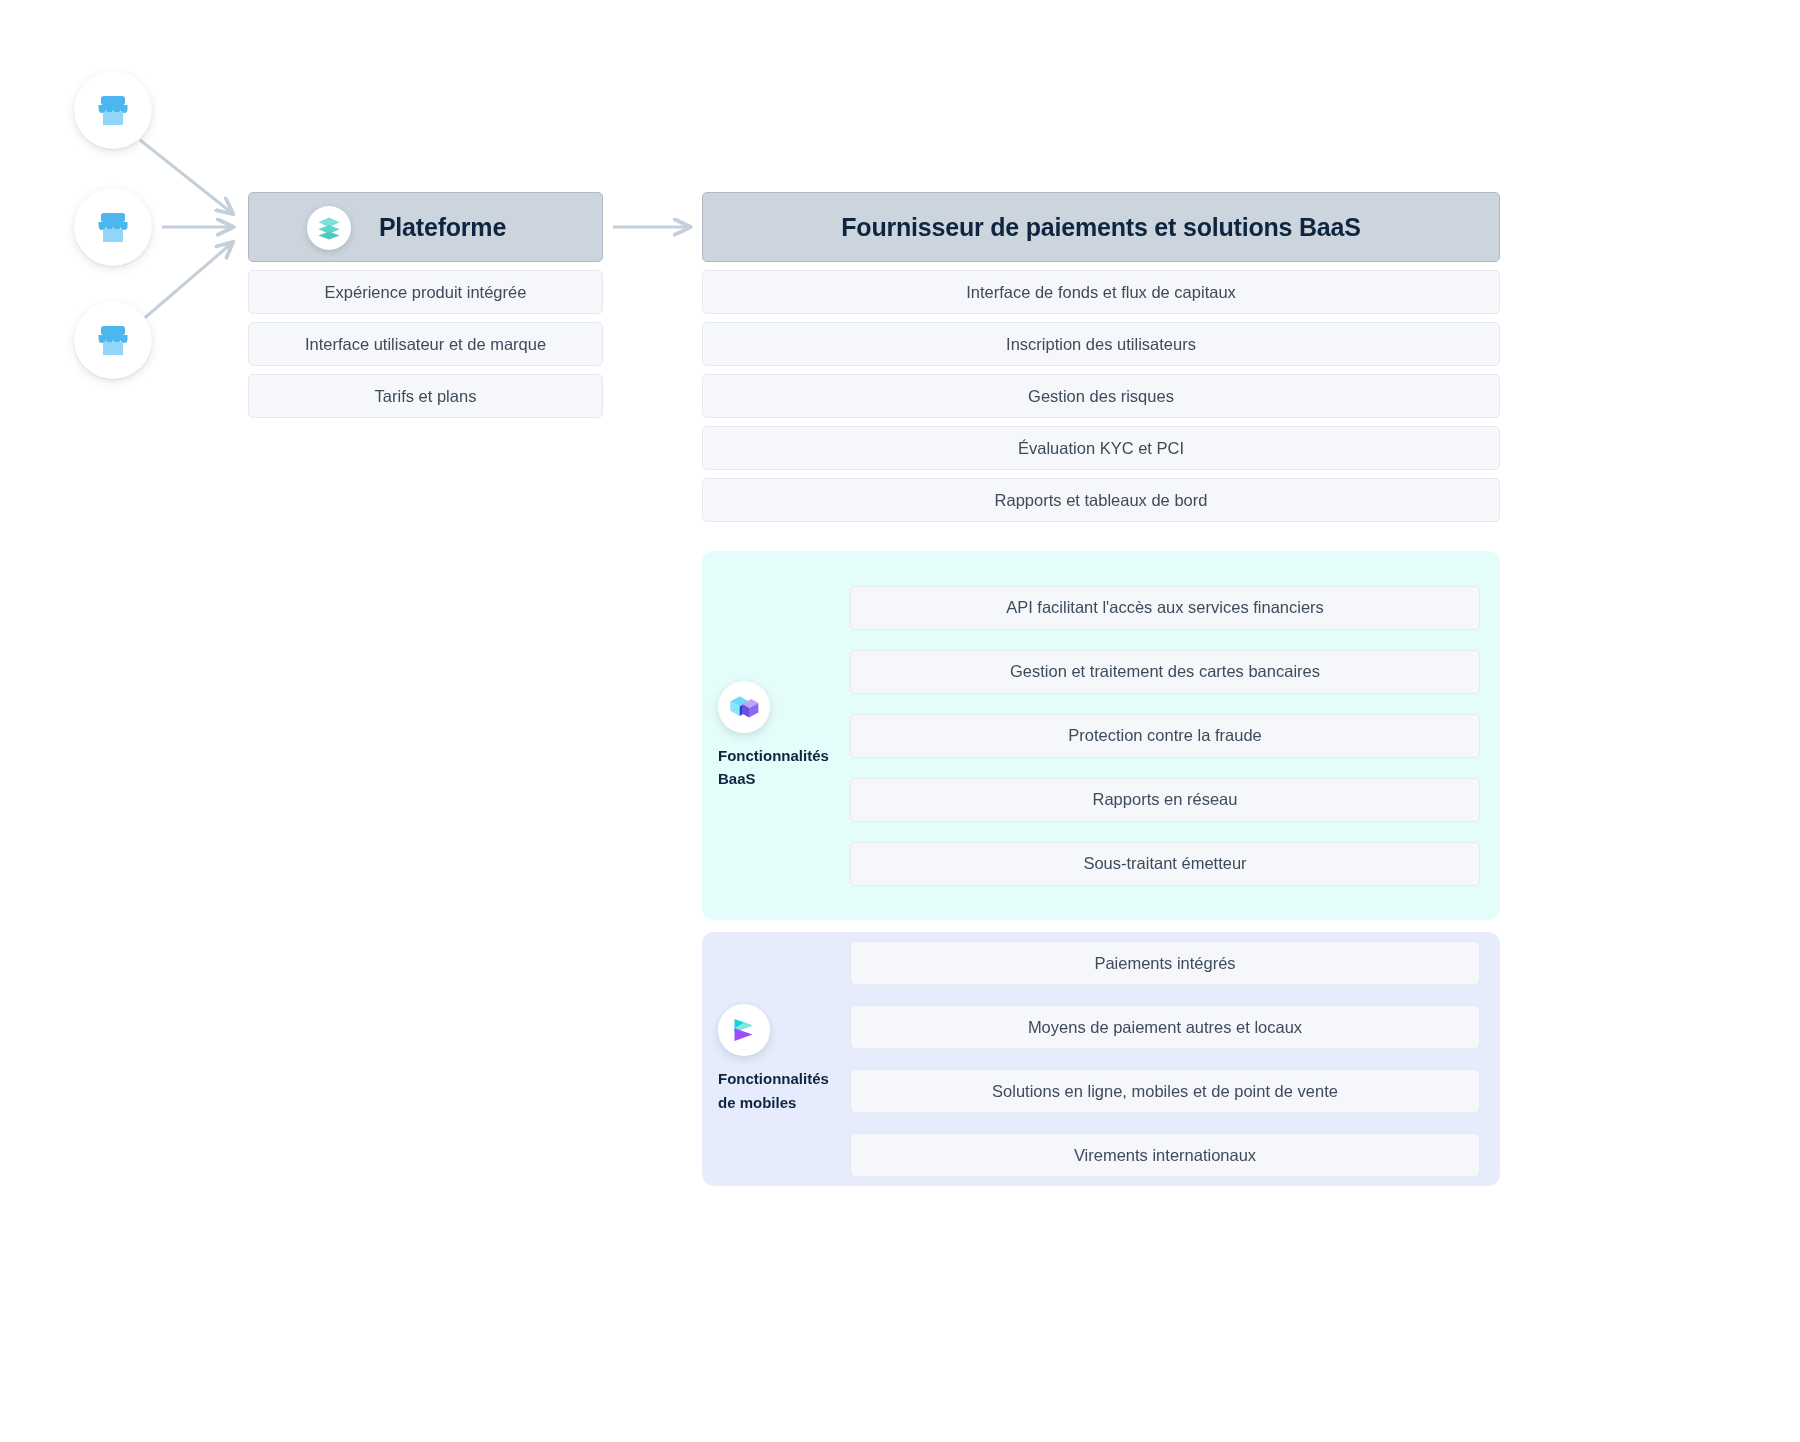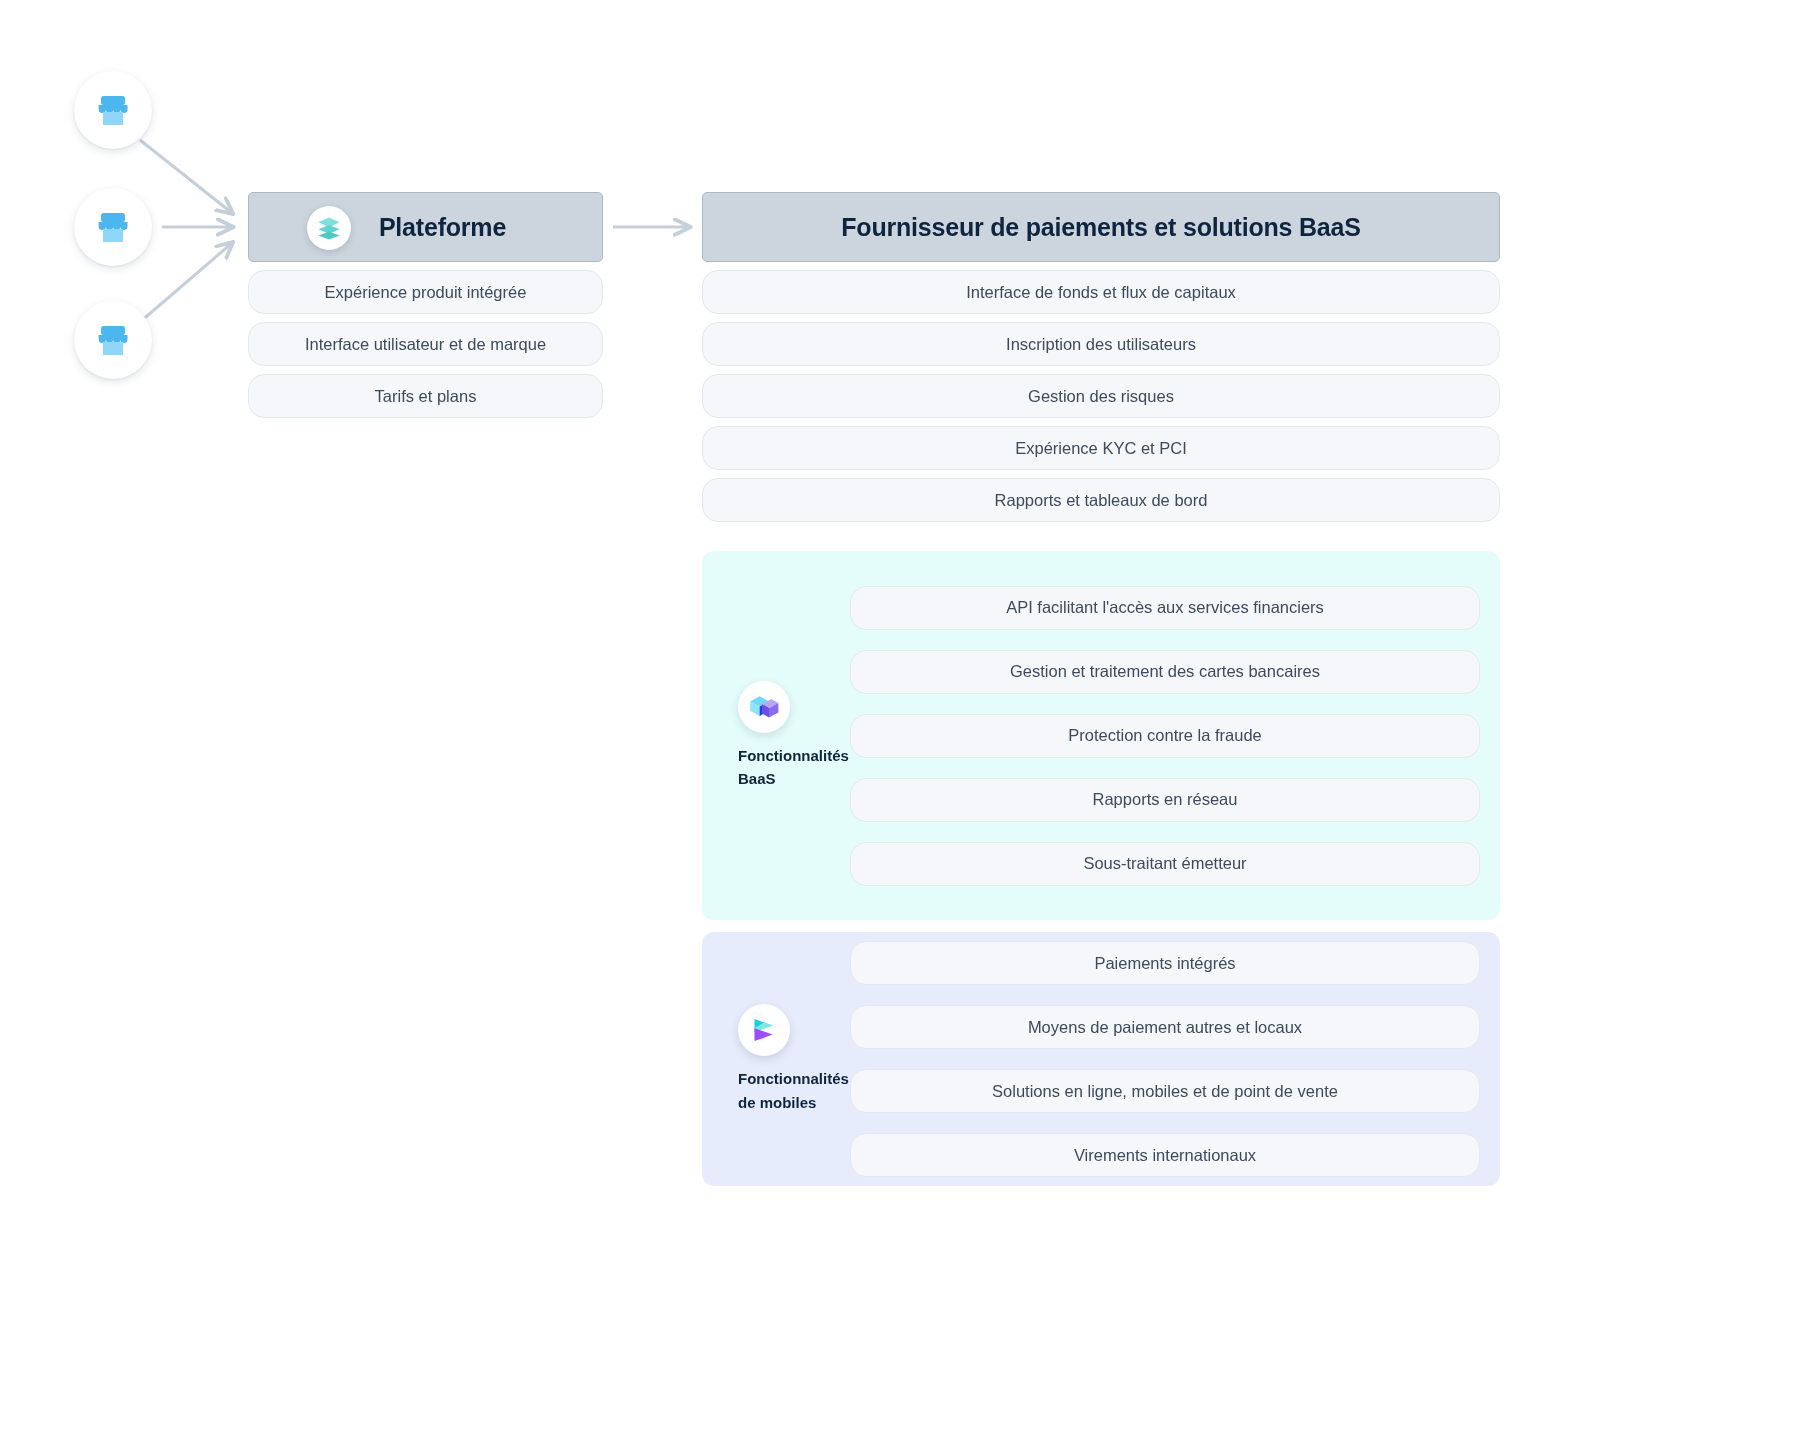--- a/index.html
+++ b/index.html
@@ -75,21 +75,21 @@
     display: flex;
     align-items: center;
     justify-content: center;
   }
   .badge svg { display: block; }
 
   
   .row {
     background: #f5f7fa;
     border: 1px solid #e4e9ef;
-    border-radius: 16px;
+    border-radius: 5px;
     display: flex;
     align-items: center;
     justify-content: center;
     color: #3d4b5c;
     text-align: center;
     padding: 0 14px;
   }
 
   
   #platform-col { left: 248px; top: 192px; width: 355px; }
@@ -110,21 +110,21 @@
     border-radius: 12px;
     display: flex;
     align-items: center;
   }
   .panel-left {
     width: 148px;
     flex: 0 0 148px;
     display: flex;
     flex-direction: column;
     align-items: flex-start;
-    padding-left: 36px;
+    padding-left: 16px;
   }
   .panel-badge {
     width: 52px;
     height: 52px;
     border-radius: 50%;
     background: #ffffff;
     box-shadow: 0 3px 8px rgba(25,45,70,0.15);
     display: flex;
     align-items: center;
     justify-content: center;
@@ -232,21 +232,21 @@
     <div class="row">Tarifs et plans</div>
   </div>
 
   <div class="col" id="provider-col">
     <div class="head-bar">
       <span class="title">Fournisseur de paiements et solutions BaaS</span>
     </div>
     <div class="row">Interface de fonds et flux de capitaux</div>
     <div class="row">Inscription des utilisateurs</div>
     <div class="row">Gestion des risques</div>
-    <div class="row">Expérience KYC et PCI</div>
+    <div class="row">Évaluation KYC et PCI</div>
     <div class="row">Rapports et tableaux de bord</div>
   </div>
 
   <div class="panel" id="baas-panel">
     <div class="panel-left">
       <span class="panel-badge">
         <svg width="34" height="32" viewBox="0 0 34 32">
           <path d="M3.2,10.4 L12.6,5.2 L22,10.4 L12.6,15.6 Z" fill="#6fd9f7"></path>
           <path d="M3.2,10.4 L12.6,15.6 L12.6,25.0 L3.2,19.8 Z" fill="#8ee4fb"></path>
           <path d="M12.6,15.6 L22,10.4 L22,19.8 L12.6,25.0 Z" fill="#1148e0"></path>

